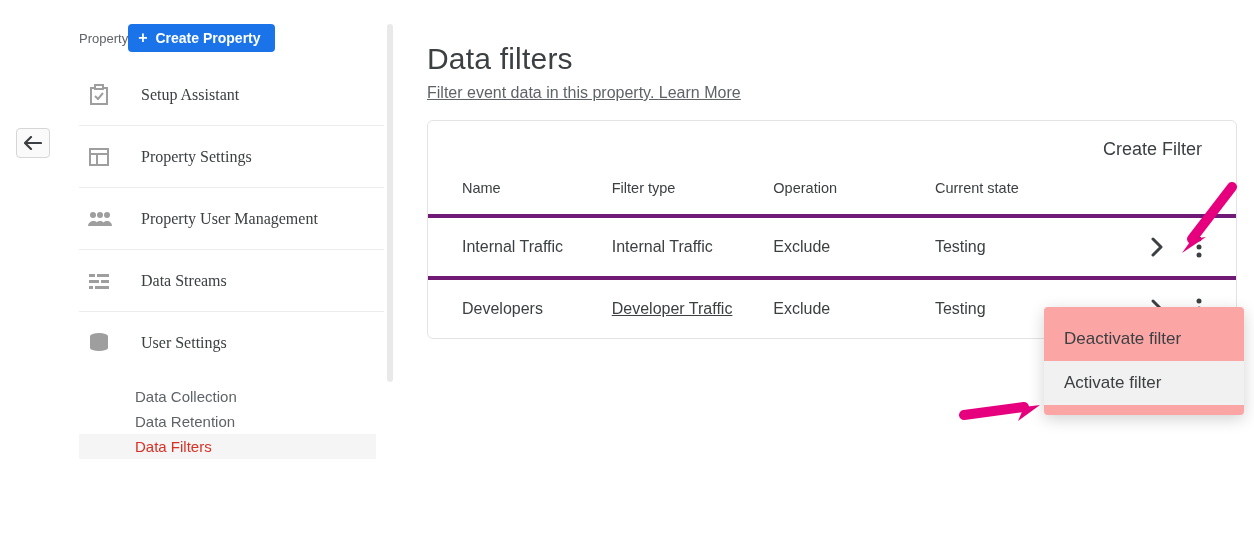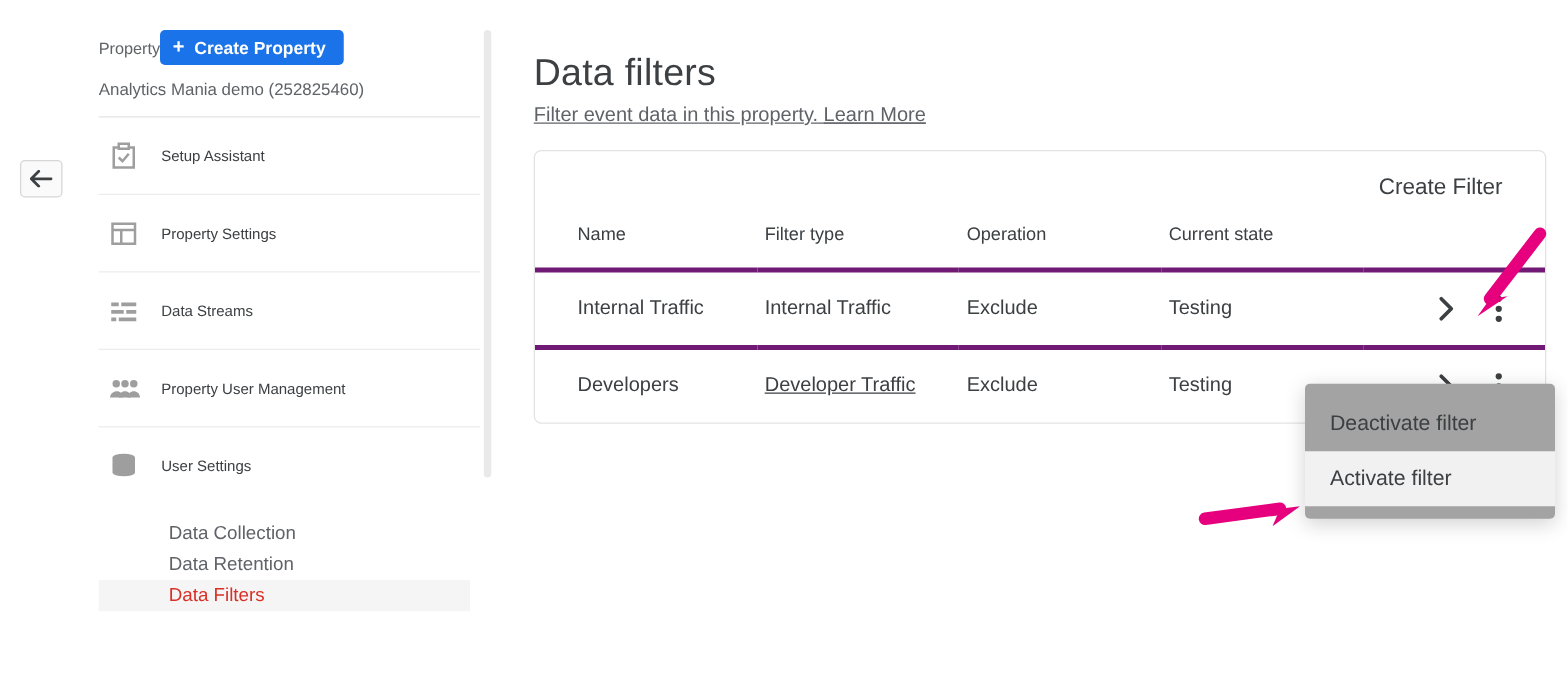--- a/index.html
+++ b/index.html
@@ -57,27 +57,28 @@
   .plus-icon { font-size: 16px; line-height: 1; }
   .property-subtitle {
     color: #5f6368;
     font-size: 13.5px;
     padding-bottom: 14px;
     border-bottom: 1px solid #e3e3e3;
   }
   .nav-item {
     display: flex;
     align-items: center;
-    gap: 16px;
+    gap: 28px;
     height: 62px;
     border-bottom: 1px solid #ececec;
-    font-size: 12px;
+    font-size: 16px;
     color: #3c4043;
     cursor: pointer;
     padding: 0 6px;
+    font-family: Liberation Serif, serif;
   }
   .nav-icon {
     width: 28px;
     display: flex;
     justify-content: center;
     align-items: center;
     color: #9e9e9e;
   }
   .sub-items {
     padding-top: 10px;
@@ -167,21 +168,21 @@
     justify-content: flex-end;
     gap: 32px;
     padding-right: 28px;
   }
   .chevron, .kebab { cursor: pointer; }
   .popup {
     position: absolute;
     right: -8px;
     top: 186px;
     width: 200px;
-    background: #a3a3a3;
+    background: #fca5a5;
     border-radius: 4px;
     box-shadow: 0 4px 16px rgba(0,0,0,0.18);
     padding: 10px 0;
     z-index: 5;
   }
   .popup-item {
     padding: 12px 20px;
     font-size: 17px;
     color: #3c4043;
     cursor: pointer;
@@ -203,21 +204,20 @@
 </div>
 
 <div class="sidebar">
   <div class="property-header">
     <span class="property-label">Property</span>
     <div class="create-prop-btn">
       <span class="plus-icon">+</span>
       <span>Create Property</span>
     </div>
   </div>
-  <div class="property-subtitle">Analytics Mania demo (252825460)</div>
 
   <div class="nav-item">
     <span class="nav-icon">
       <svg width="24" height="24" viewBox="0 0 24 24">
           <rect x="4" y="5" width="16" height="16" fill="none" stroke="#9e9e9e" stroke-width="2"></rect>
           <rect x="8" y="2" width="8" height="4" fill="#fff" stroke="#9e9e9e" stroke-width="2"></rect>
           <path d="M8 13 l3 3 l5 -6" fill="none" stroke="#9e9e9e" stroke-width="2"></path>
         </svg>
     </span>
     <span>Setup Assistant</span>
@@ -225,48 +225,48 @@
 
   <div class="nav-item">
     <span class="nav-icon">
       <svg width="24" height="24" viewBox="0 0 24 24">
           <rect x="3" y="4" width="18" height="16" fill="none" stroke="#9e9e9e" stroke-width="2"></rect>
           <line x1="3" y1="9" x2="21" y2="9" stroke="#9e9e9e" stroke-width="2"></line>
           <line x1="10" y1="9" x2="10" y2="20" stroke="#9e9e9e" stroke-width="2"></line>
         </svg>
     </span>
     <span>Property Settings</span>
+  </div>
+
+  <div class="nav-item">
+    <span class="nav-icon">
+      <svg width="26" height="18" viewBox="0 0 26 18">
+          <circle cx="7" cy="5" r="3" fill="#9e9e9e"></circle>
+          <circle cx="14" cy="5" r="3" fill="#9e9e9e"></circle>
+          <circle cx="21" cy="5" r="3" fill="#9e9e9e"></circle>
+          <path d="M2 16c0-3 3-5 5.5-5s5 2 5 5" fill="#9e9e9e"></path>
+          <path d="M9 16c0-3 2.5-5 5-5s5 2 5 5" fill="#9e9e9e"></path>
+          <path d="M16 16c0-3 2.5-5 5-5s5 2 5 5" fill="#9e9e9e"></path>
+        </svg>
+    </span>
+    <span>Property User Management</span>
   </div>
 
   <div class="nav-item">
     <span class="nav-icon">
       <svg width="24" height="18" viewBox="0 0 24 18">
           <rect x="2" y="2" width="6" height="3" fill="#9e9e9e"></rect>
           <rect x="10" y="2" width="12" height="3" fill="#9e9e9e"></rect>
           <rect x="2" y="8" width="10" height="3" fill="#9e9e9e"></rect>
           <rect x="14" y="8" width="8" height="3" fill="#9e9e9e"></rect>
           <rect x="2" y="14" width="4" height="3" fill="#9e9e9e"></rect>
           <rect x="8" y="14" width="14" height="3" fill="#9e9e9e"></rect>
         </svg>
     </span>
     <span>Data Streams</span>
-  </div>
-
-  <div class="nav-item">
-    <span class="nav-icon">
-      <svg width="26" height="18" viewBox="0 0 26 18">
-          <circle cx="7" cy="5" r="3" fill="#9e9e9e"></circle>
-          <circle cx="14" cy="5" r="3" fill="#9e9e9e"></circle>
-          <circle cx="21" cy="5" r="3" fill="#9e9e9e"></circle>
-          <path d="M2 16c0-3 3-5 5.5-5s5 2 5 5" fill="#9e9e9e"></path>
-          <path d="M9 16c0-3 2.5-5 5-5s5 2 5 5" fill="#9e9e9e"></path>
-          <path d="M16 16c0-3 2.5-5 5-5s5 2 5 5" fill="#9e9e9e"></path>
-        </svg>
-    </span>
-    <span>Property User Management</span>
   </div>
 
   <div class="nav-item" style="border-bottom:none">
     <span class="nav-icon">
       <svg width="24" height="22" viewBox="0 0 24 22">
           <ellipse cx="12" cy="4" rx="9" ry="3" fill="#9e9e9e"></ellipse>
           <path d="M3 4 v6 a9 3 0 0 0 18 0 V4" fill="#9e9e9e"></path>
           <path d="M3 10 v6 a9 3 0 0 0 18 0 V10" fill="#9e9e9e"></path>
         </svg>
     </span>

